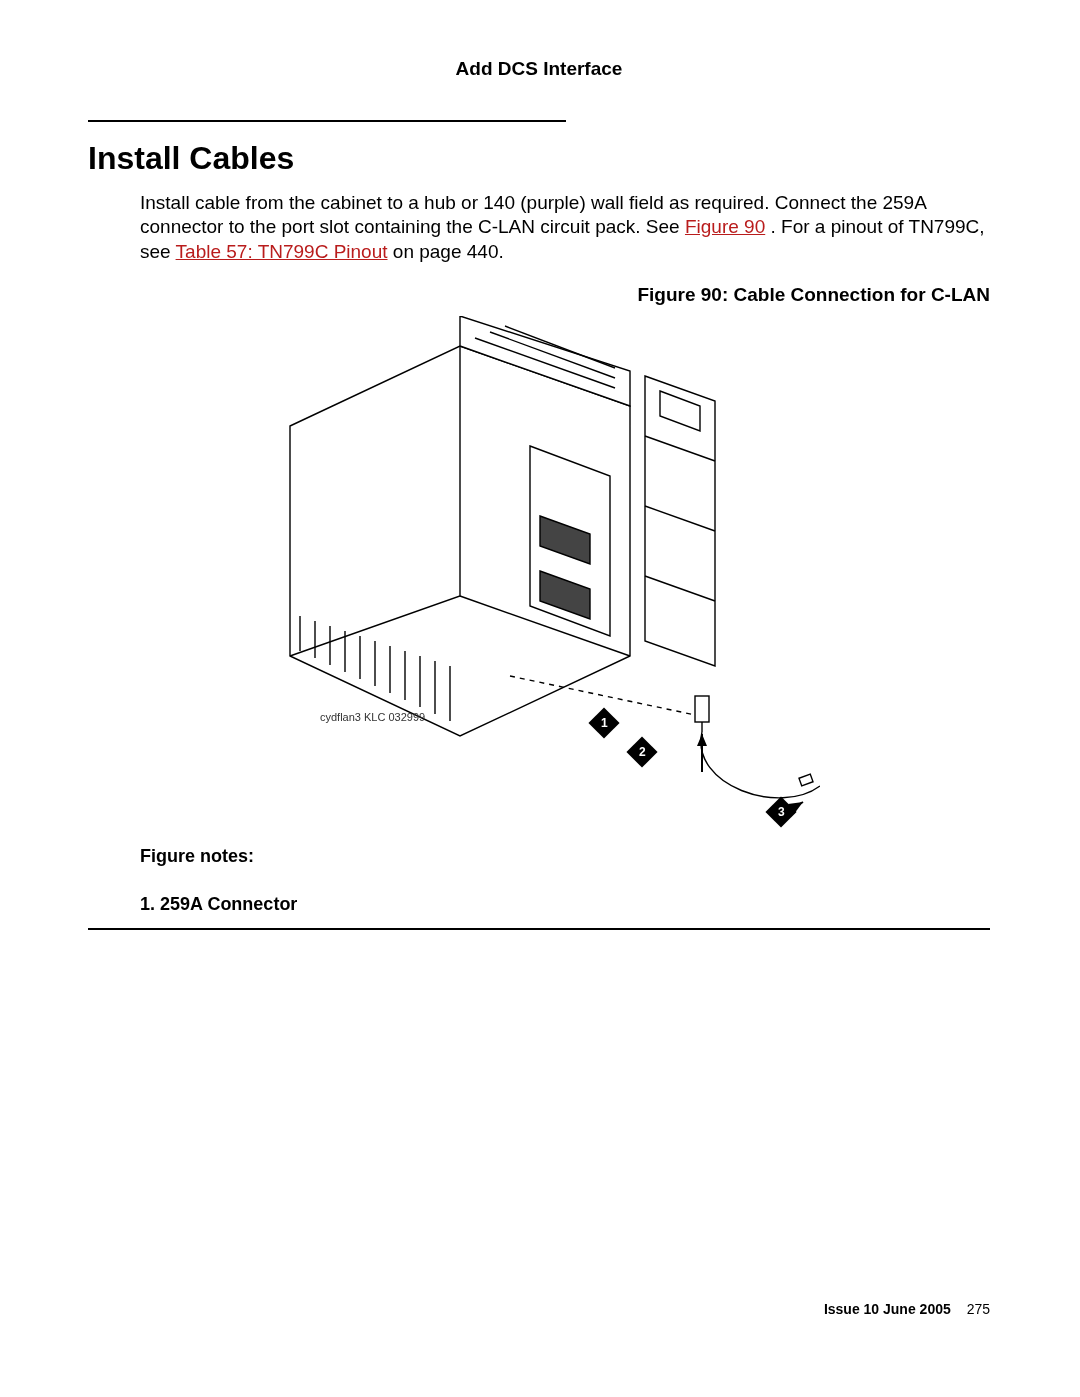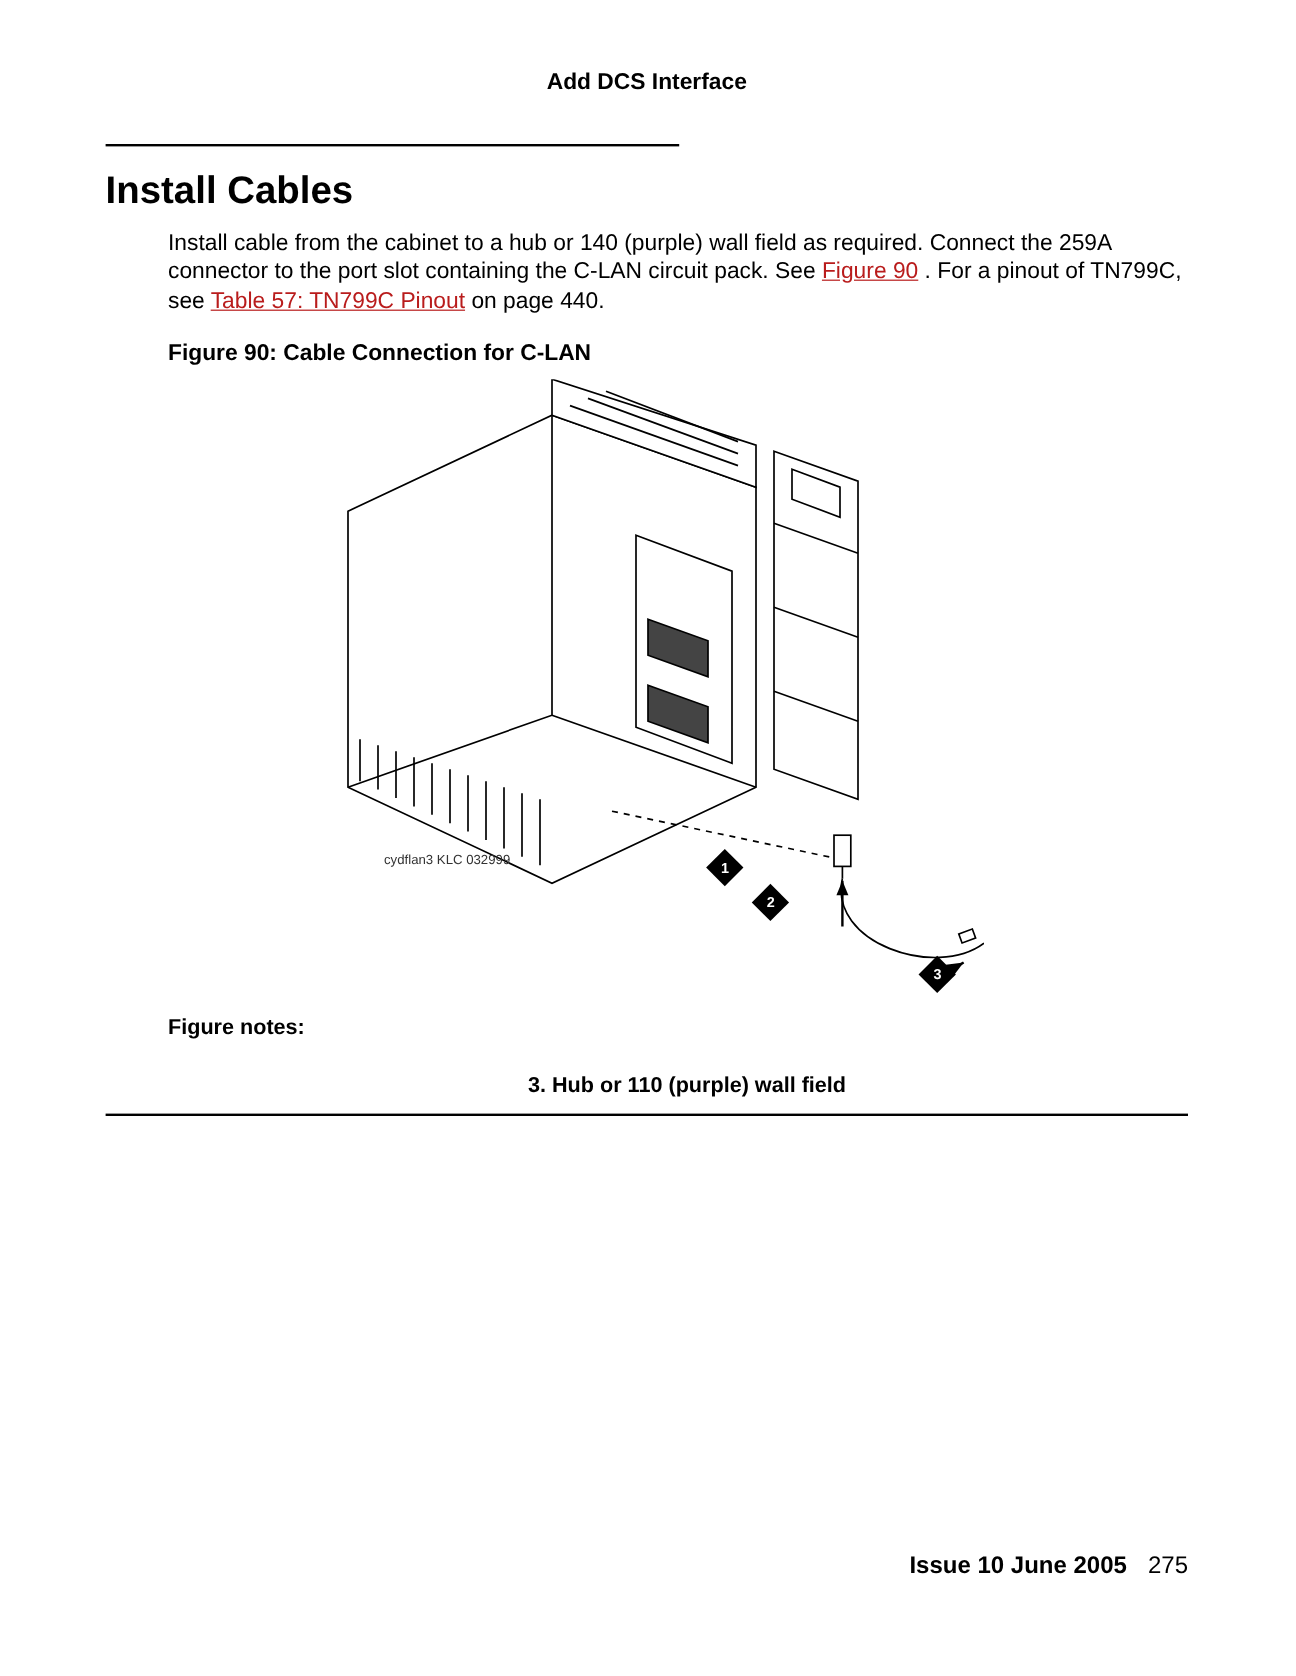--- a/index.html
+++ b/index.html
@@ -33,20 +33,21 @@
       line-height: 1.28;
       margin-left: 52px;
       margin-bottom: 20px;
     }
     .link { color: #b91c1c; text-decoration: underline; }
     .figure-caption {
       font-size: 19px;
       font-weight: bold;
       margin-left: 52px;
       margin-bottom: 10px;
+      text-align: right;
     }
     .figure-area {
       position: relative;
       height: 520px;
       margin-left: 52px;
       margin-bottom: 10px;
     }
     .cab-svg { position: absolute; left: 120px; top: 0; }
     .small-caption {
       position: absolute;
@@ -88,21 +89,21 @@
     .notes-col-left { width: 300px; }
     .notes-col-right { flex: 1; }
     .rule-bottom {
       border-top: 2px solid #000;
       margin-bottom: 0;
     }
     .footer {
       position: absolute;
       bottom: 80px;
       right: 90px;
-      font-size: 20px;
+      font-size: 14px;
       font-weight: bold;
     }
     .footer .pagenum { margin-left: 12px; font-weight: normal; }
   </style>
 </head>
 <body>
 
 <div class="header-right">Add DCS Interface</div>
 
 <div class="rule-top"></div>
@@ -192,23 +193,21 @@
     </div>
   <div class="callout co3">
       <span>3</span>
     </div>
 </div>
 
 <div class="figure-notes-label">Figure notes:</div>
 
 <div class="notes-columns">
   <div class="notes-col-left">
-  </div>
-  <div class="notes-col-right">
-    <div>3.   Hub or 110 (purple) wall field</div>
+    <div>1.  259A Connector</div>
   </div>
 </div>
 
 <div class="rule-bottom"></div>
 
 <div class="footer">
   <span>Issue 10    June 2005</span>
   <span class="pagenum">275</span>
 </div>
 

